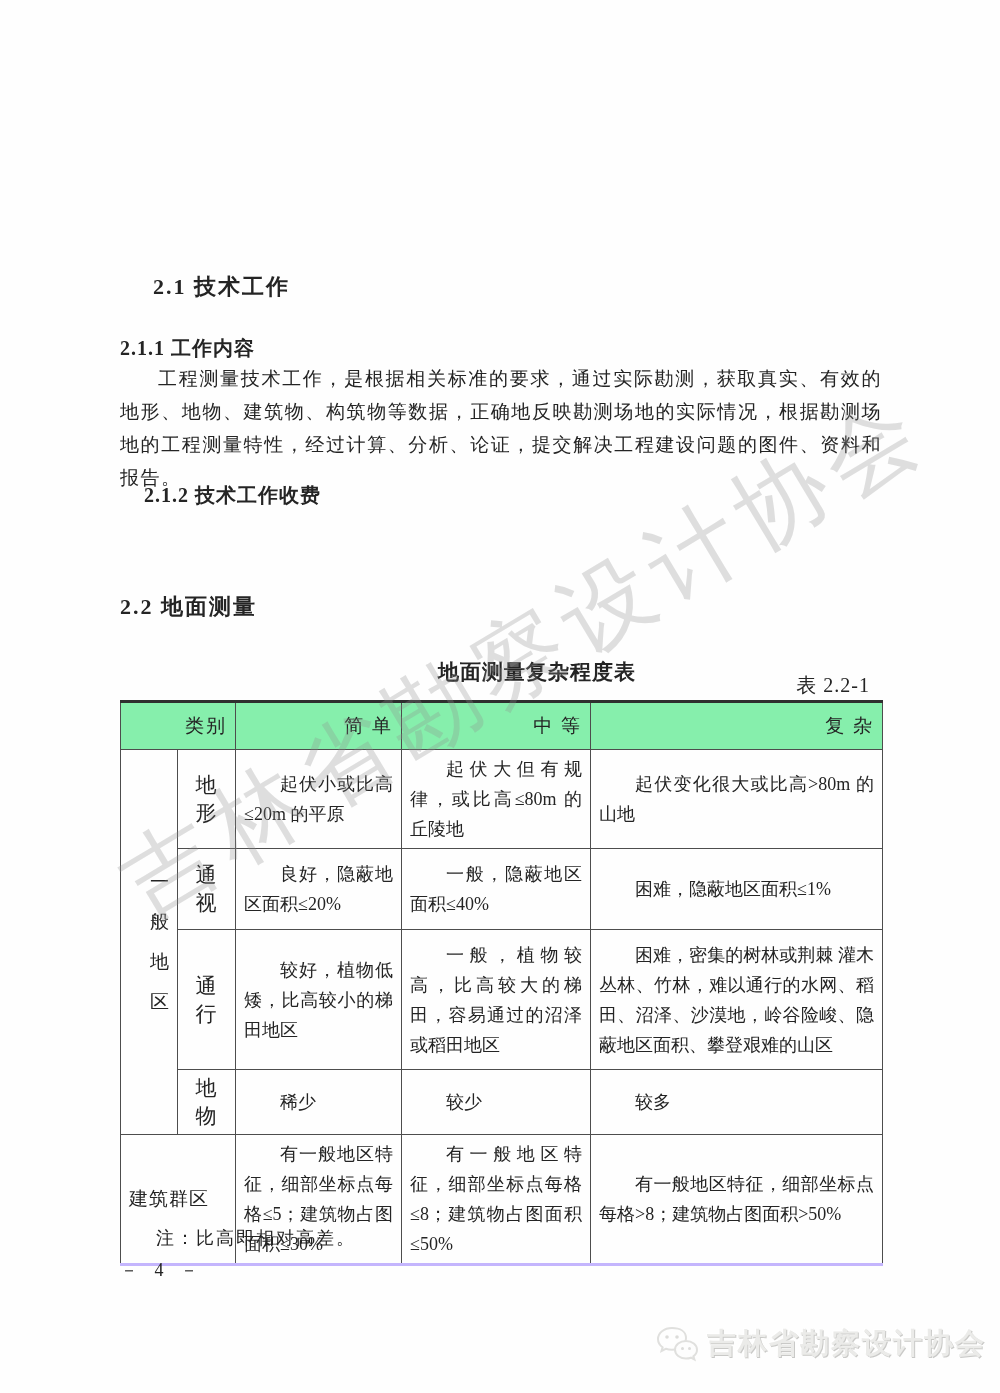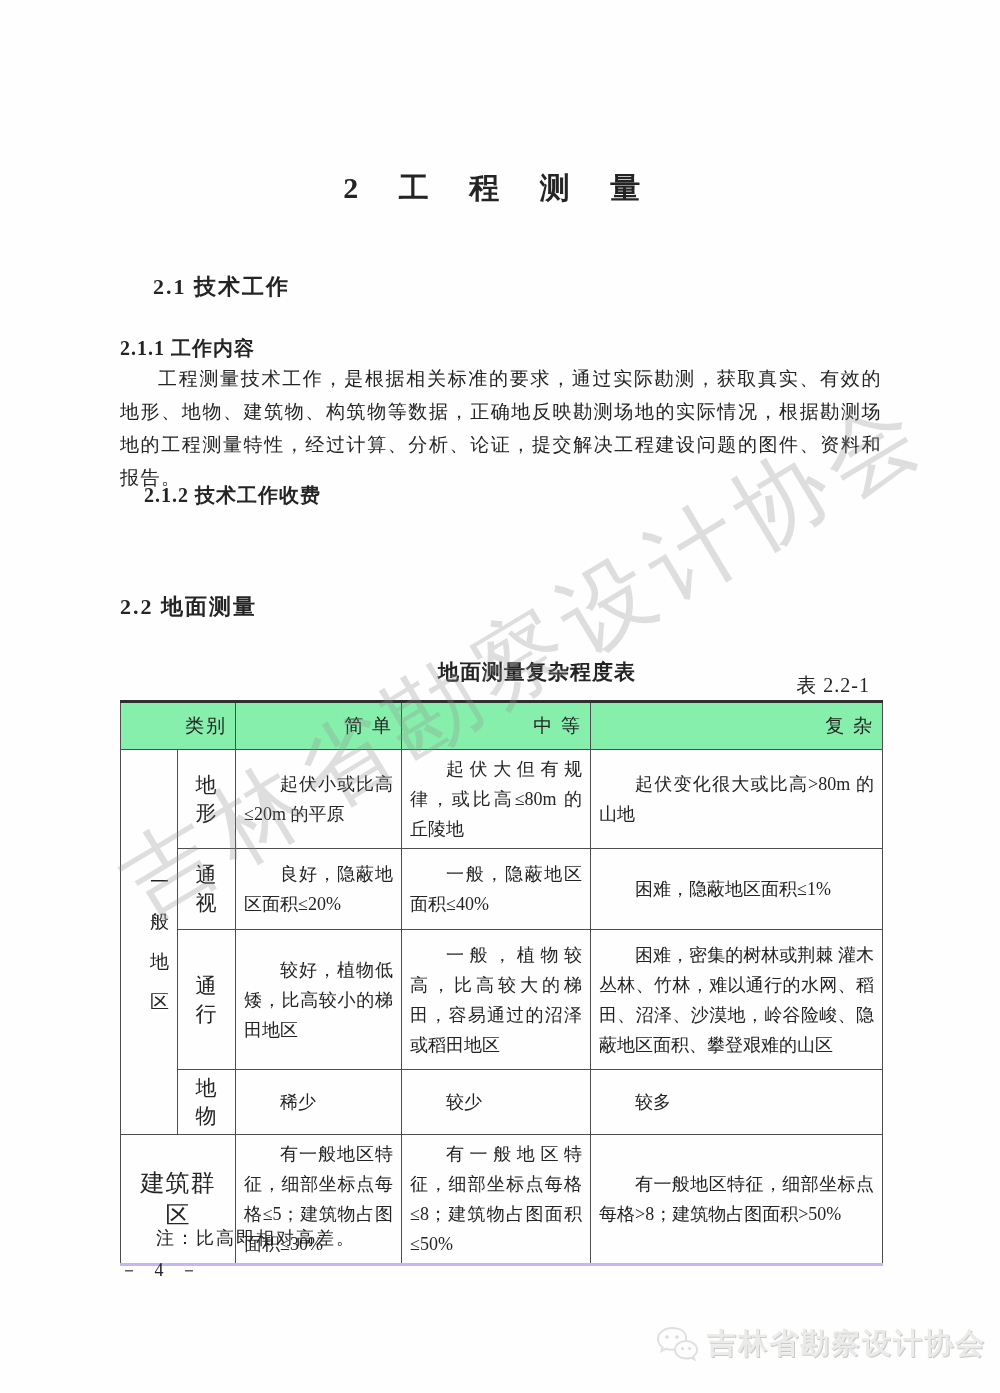--- a/index.html
+++ b/index.html
@@ -42,21 +42,21 @@
   .row-h1 td{height:90px;}
   .row-h2 td{height:72px;}
   .row-h3 td{height:131px;}
   .row-h4 td{height:42px;}
   .row-h5 td{height:120px;}
   .vgroup{
     text-align:right;vertical-align:middle;font-size:19px;
   }
   .vgroup span{display:inline-block;width:1.05em;word-break:break-all;line-height:2.1;}
   .sublabel{text-align:center;font-size:21px;letter-spacing:1px;}
-  .merged-label{text-align:center;font-size:24px;letter-spacing:1px;}
+  .merged-label{font-size:19px;letter-spacing:1px;}
   
   .table-note{position:absolute;top:1226px;left:156px;font-size:18px;letter-spacing:2px;}
   .page-number{position:absolute;top:1258px;left:120px;font-size:18px;letter-spacing:6px;}
   
   .watermark{
     position:absolute;left:130px;top:830px;white-space:nowrap;
     font-size:92px;letter-spacing:10px;color:#8f8f8f;opacity:0.28;
     transform:rotate(-31deg);transform-origin:0 50%;pointer-events:none;z-index:5;
     font-family:"Liberation Serif","DejaVu Serif",serif;
   }
@@ -71,21 +71,20 @@
   }
   .logo-wrap{width:46px;height:40px;}
 </style>
 </head>
 <body>
 
 <div class="page">
 
   <div class="watermark">吉林省勘察设计协会</div>
 
-  <div class="doc-title">2 工 程 测 量</div>
 
   <div class="h-level2" style="top:272px;margin-left:33px;">2.1  技术工作</div>
 
   <div class="h-level3" style="top:335px;">2.1.1  工作内容</div>
   <div class="para" style="top:362px;">工程测量技术工作，是根据相关标准的要求，通过实际勘测，获取真实、有效的地形、地物、建筑物、构筑物等数据，正确地反映勘测场地的实际情况，根据勘测场地的工程测量特性，经过计算、分析、论证，提交解决工程建设问题的图件、资料和报告。</div>
 
   <div class="h-level3" style="top:482px;margin-left:24px;">2.1.2  技术工作收费</div>
 
   <div class="h-level2" style="top:592px;">2.2  地面测量</div>
 

